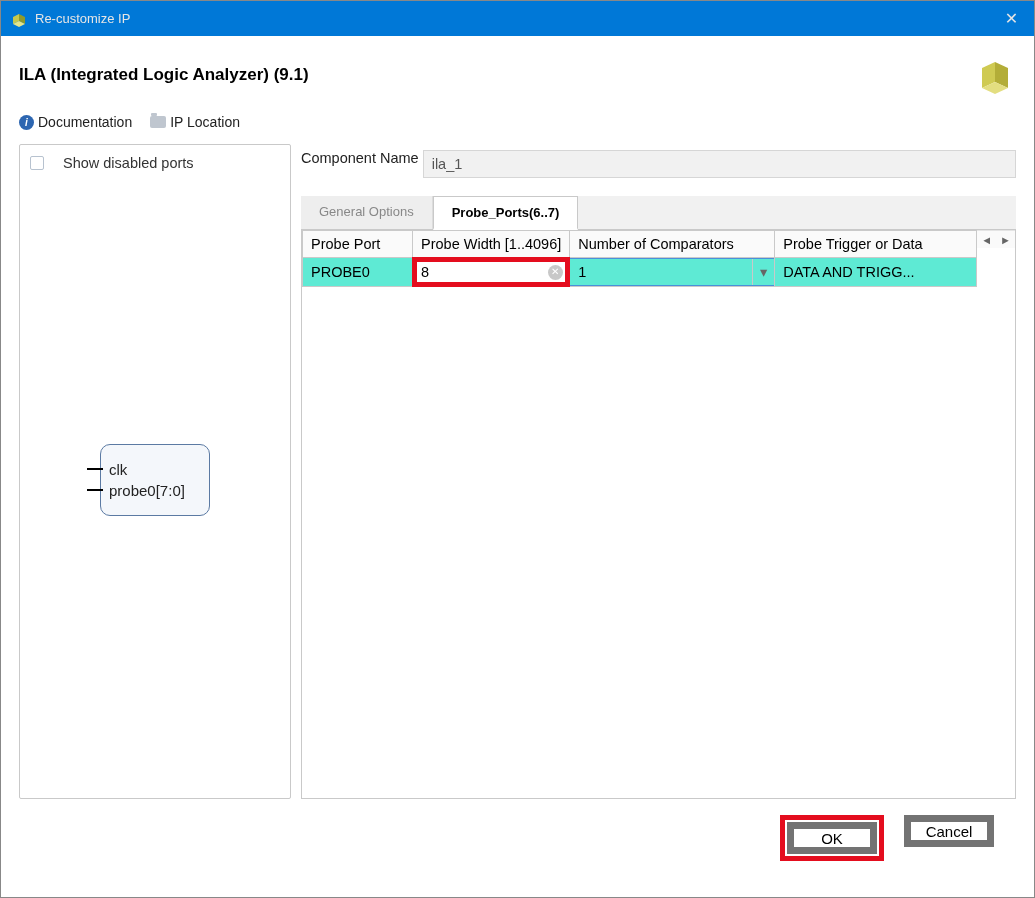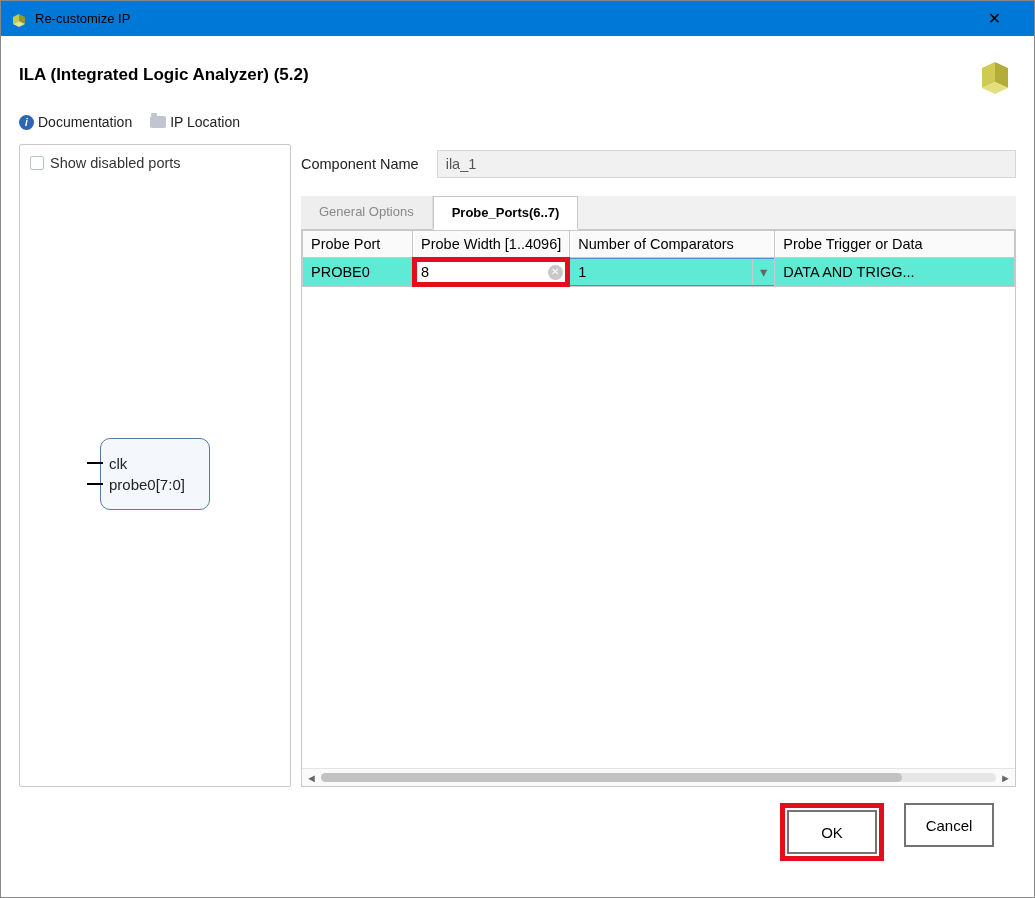--- a/index.html
+++ b/index.html
@@ -4,23 +4,23 @@
   <style>
     * { box-sizing: border-box; font-family: "Segoe UI", Arial, sans-serif; }
     body { margin: 0; background: #fff; }
     .dialog {
       width: 1035px; height: 898px;
       border: 1px solid #888;
       display: flex; flex-direction: column;
       position: relative;
     }
     .titlebar {
-      height: 35px; background: #0078d7; color: #000000;
+      height: 35px; background: #0078d7; color: #e5e5e5;
       display: flex; align-items: center;
-      padding: 0 17px 0 10px; font-size: 13px;
+      padding: 0 0 0 10px; font-size: 13px;
     }
     .titlebar .logo-icon { margin-right: 8px; display:inline-flex; }
     .titlebar-spacer { flex: 1; }
     .close-btn {
       width: 45px; height: 100%; display:flex; align-items:center; justify-content:center;
       font-size: 16px; cursor: default;
     }
     .body {
       flex: 1; display: flex; flex-direction: column;
       padding: 18px;
@@ -32,48 +32,48 @@
     .toolbar-links { display:flex; align-items:center; gap:18px; font-size:14px; color:#222; margin-bottom:14px;}
     .toolbar-links .link{ display:flex; align-items:center; gap:4px;}
     .info-icon { width:15px;height:15px;border-radius:50%;background:#2d66b1;color:#fff;display:inline-flex;align-items:center;justify-content:center;font-size:10px;font-style:italic;font-weight:bold;}
     .folder-icon { width:16px;height:12px;background:#bfc6cf;border-radius:2px;display:inline-block;position:relative;}
     .folder-icon::before{content:"";position:absolute;top:-3px;left:1px;width:6px;height:3px;background:#bfc6cf;border-radius:1px;}
     .main-area { flex:1; display:flex; gap:10px; min-height:0;}
     .left-panel {
       width:272px; border:1px solid #c9c9c9; border-radius:2px;
       display:flex; flex-direction:column; padding:10px;
     }
-    .checkbox-row { display:flex; align-items:center; gap:6px; font-size:14.5px; color:#333; }
+    .checkbox-row { display:flex; align-items:center; gap:19px; font-size:14.5px; color:#333; }
     .fake-checkbox { width:14px;height:14px;border:1px solid #b7c2cf;border-radius:2px;background:#fff;}
     .block-diagram { flex:1; display:flex; align-items:center; justify-content:center; }
     .ip-block {
       border:1.5px solid #5b7aa3; border-radius:10px;
       background:#f4f7fb; padding:14px 20px; min-width:110px;
       position: relative;
     }
     .port-row{ display:flex; align-items:center; font-size:15px; color:#222; padding:2px 0;}
     .port-row::before{content:"";width:16px;border-top:2.2px solid #000;margin-right:6px;margin-left:-34px;}
     .right-panel { flex:1; display:flex; flex-direction:column; min-width:0;}
-    .comp-row { display:flex; align-items:center; gap:18px; margin: 6px 0 18px 0; }
+    .comp-row { display:flex; align-items:flex-start; gap:4px; margin: 6px 0 18px 0; }
     .comp-row label{ font-size:14.5px; color:#222;}
     .comp-input {
       flex:1; height:28px; padding:3px 8px; font-size:14.5px;
       background:#f1f1f1; border:1px solid #d6d6d6; color:#555;
     }
     .notice {
       border:1px solid #000; background:#f9f9f9;
       font-size:14.5px; padding:4px 8px; margin-bottom:0;
     }
     .tabs {
       display:flex; border-bottom:1px solid #c9c9c9;
       background:#f1f1f1; font-size:13px;
     }
     .tab{ padding:8px 18px; color:#888; border-right:1px solid #dcdcdc; background:#eeeeee;}
     .tab.active{ background:#fff; color:#000; font-weight:bold; border-top:1px solid #c9c9c9; border-left:1px solid #c9c9c9; border-right:1px solid #c9c9c9; border-bottom:2px solid #fff; margin-bottom:-1px;}
-    .grid-wrap{ flex:1; border:1px solid #c9c9c9; border-top:none; display:flex; flex-direction:column; min-height:0;}
+    .grid-wrap{ flex:1; border:1px solid #c9c9c9; border-top:none; display:flex; min-height:0;}
     .grid{ flex:1; overflow:hidden;}
     table{ border-collapse:collapse; width:100%; font-size:14.5px;}
     th,td{ border:1px solid #c9c9c9; padding:5px 8px; text-align:left; white-space:nowrap; background:#5eead4;}
     th{ background:#fafafa; font-weight:normal;}
     td.editing { padding:0; position:relative;}
     .inline-input{
       width:100%; height:28px; border:none; padding:3px 24px 3px 8px; font-size:14.5px;
     }
     .red-highlight{ outline:5px solid #e40d1e; outline-offset:-4px; }
     .clear-x{
@@ -84,21 +84,21 @@
     .clear-x-circle{width:15px;height:15px;border-radius:50%;background:#c8c8c8;color:#fff;display:flex;align-items:center;justify-content:center;font-size:10px;line-height:1;}
     .combo-cell{ padding:0;}
     .combo{ display:flex; align-items:center; border:1px solid #4a90d9; height:28px; margin:-1px;}
     .combo-text{ flex:1; padding:0 8px;}
     .combo-arrow{ width:22px; border-left:1px solid #c9c9c9; display:flex; align-items:center; justify-content:center; color:#666; height:100%;}
     .hscroll{ height:18px; border-top:1px solid #e4e4e4; display:flex; align-items:center; background:#fafafa; padding:0 4px; gap:4px;}
     .hscroll .arrow{font-size:11px;color:#666;}
     .hscroll-track{ flex:1; height:9px; background:#e6e6e6; border-radius:5px; position:relative;}
     .hscroll-thumb{ position:absolute; left:0; width:86%; height:100%; background:#c2c2c2; border-radius:5px;}
     .footer{ display:flex; justify-content:flex-end; gap:20px; padding:16px 22px 18px 0;}
-    .btn{ min-width:90px; height:44px; border:2px solid #737373; background:#fff; font-size:15px; display:flex; align-items:center; justify-content:center;}
+    .btn{ min-width:90px; height:32px; border:7px solid #737373; background:#fff; font-size:15px; display:flex; align-items:center; justify-content:center;}
     .ok-highlight{ border:5px solid #e40d1e; padding:2px; display:inline-flex;}
   </style>
 </head>
 <body>
 
 <div class="dialog">
 
   <div class="titlebar">
     <span class="logo-icon">
       <svg width="16" height="16" viewBox="0 0 16 16">
@@ -108,21 +108,21 @@
         </svg>
     </span>
     <span>Re-customize IP</span>
     <span class="titlebar-spacer"></span>
     <span class="close-btn">✕</span>
   </div>
 
   <div class="body">
 
     <div class="header-row">
-      <span class="ip-title">ILA (Integrated Logic Analyzer) (5.2)</span>
+      <span class="ip-title">ILA (Integrated Logic Analyzer) (9.1)</span>
       <span class="xlx-icon">
         <svg width="42" height="42" viewBox="0 0 42 42">
             <polygon points="8,34 21,28 21,8 8,14" fill="#cfca52"></polygon>
             <polygon points="21,28 34,34 34,14 21,8" fill="#b3ad38"></polygon>
             <polygon points="8,34 21,40 34,34 21,28" fill="#e3de80"></polygon>
           </svg>
       </span>
     </div>
 
     <div class="toolbar-links">

